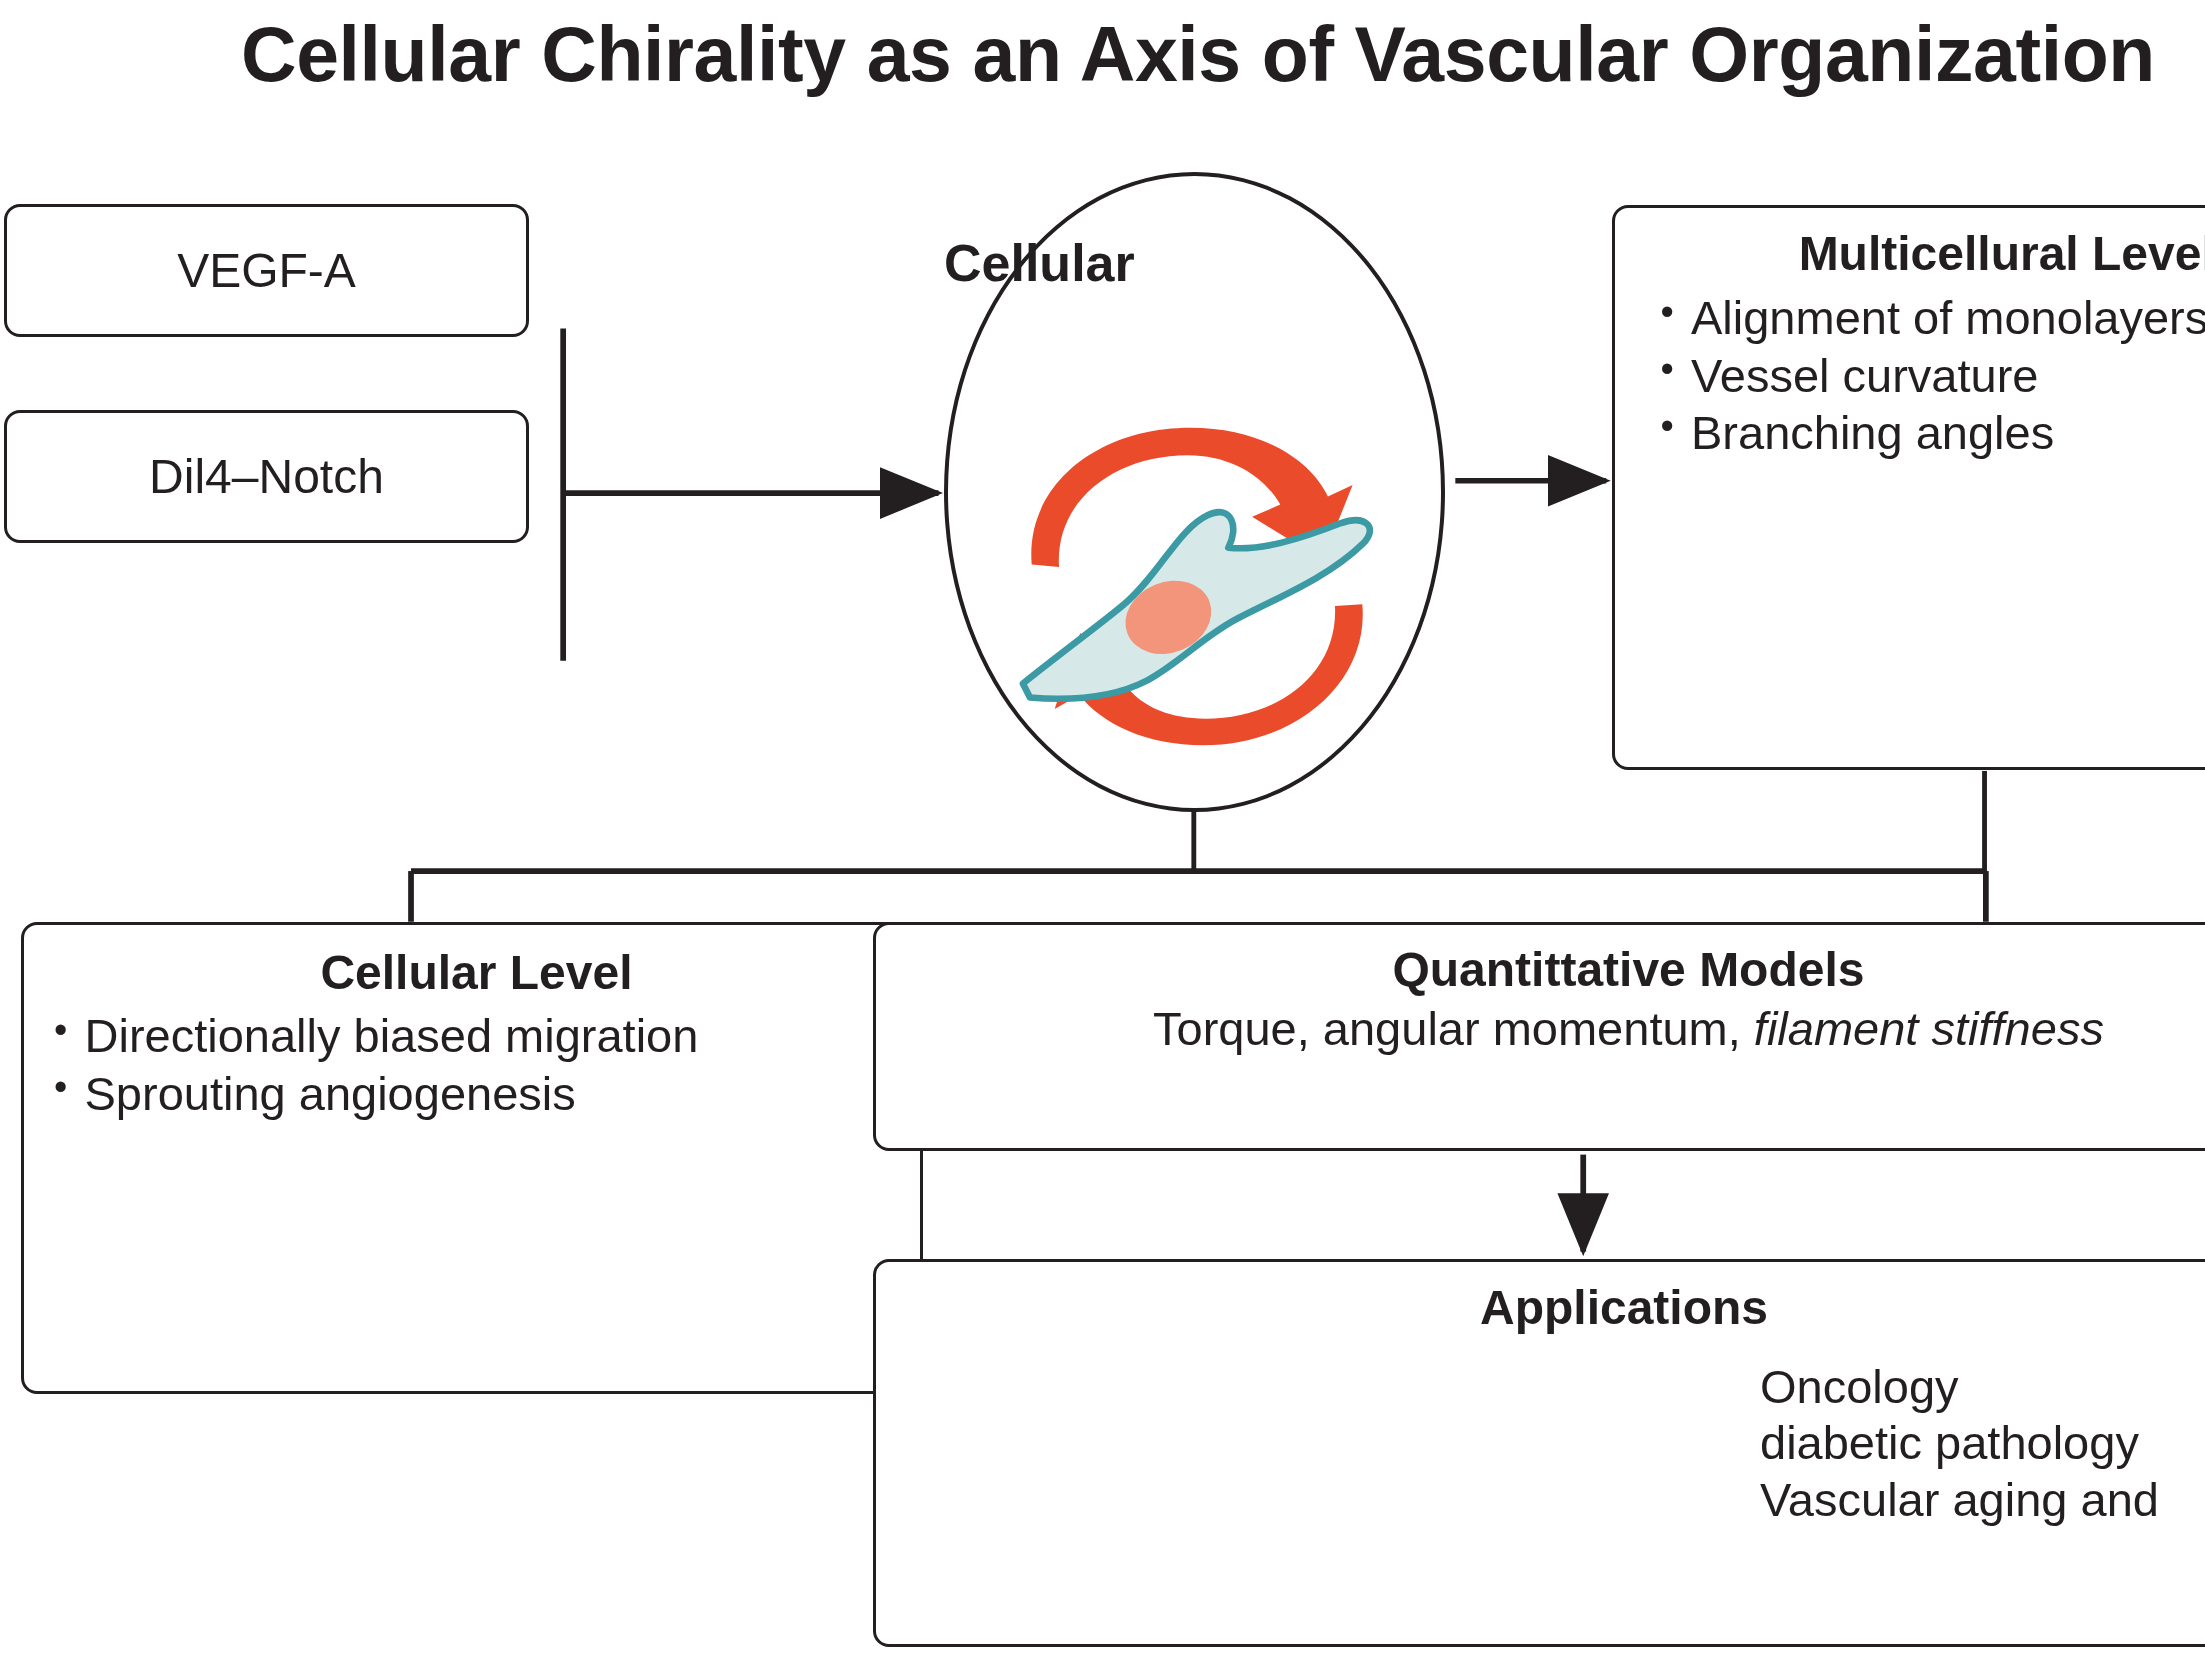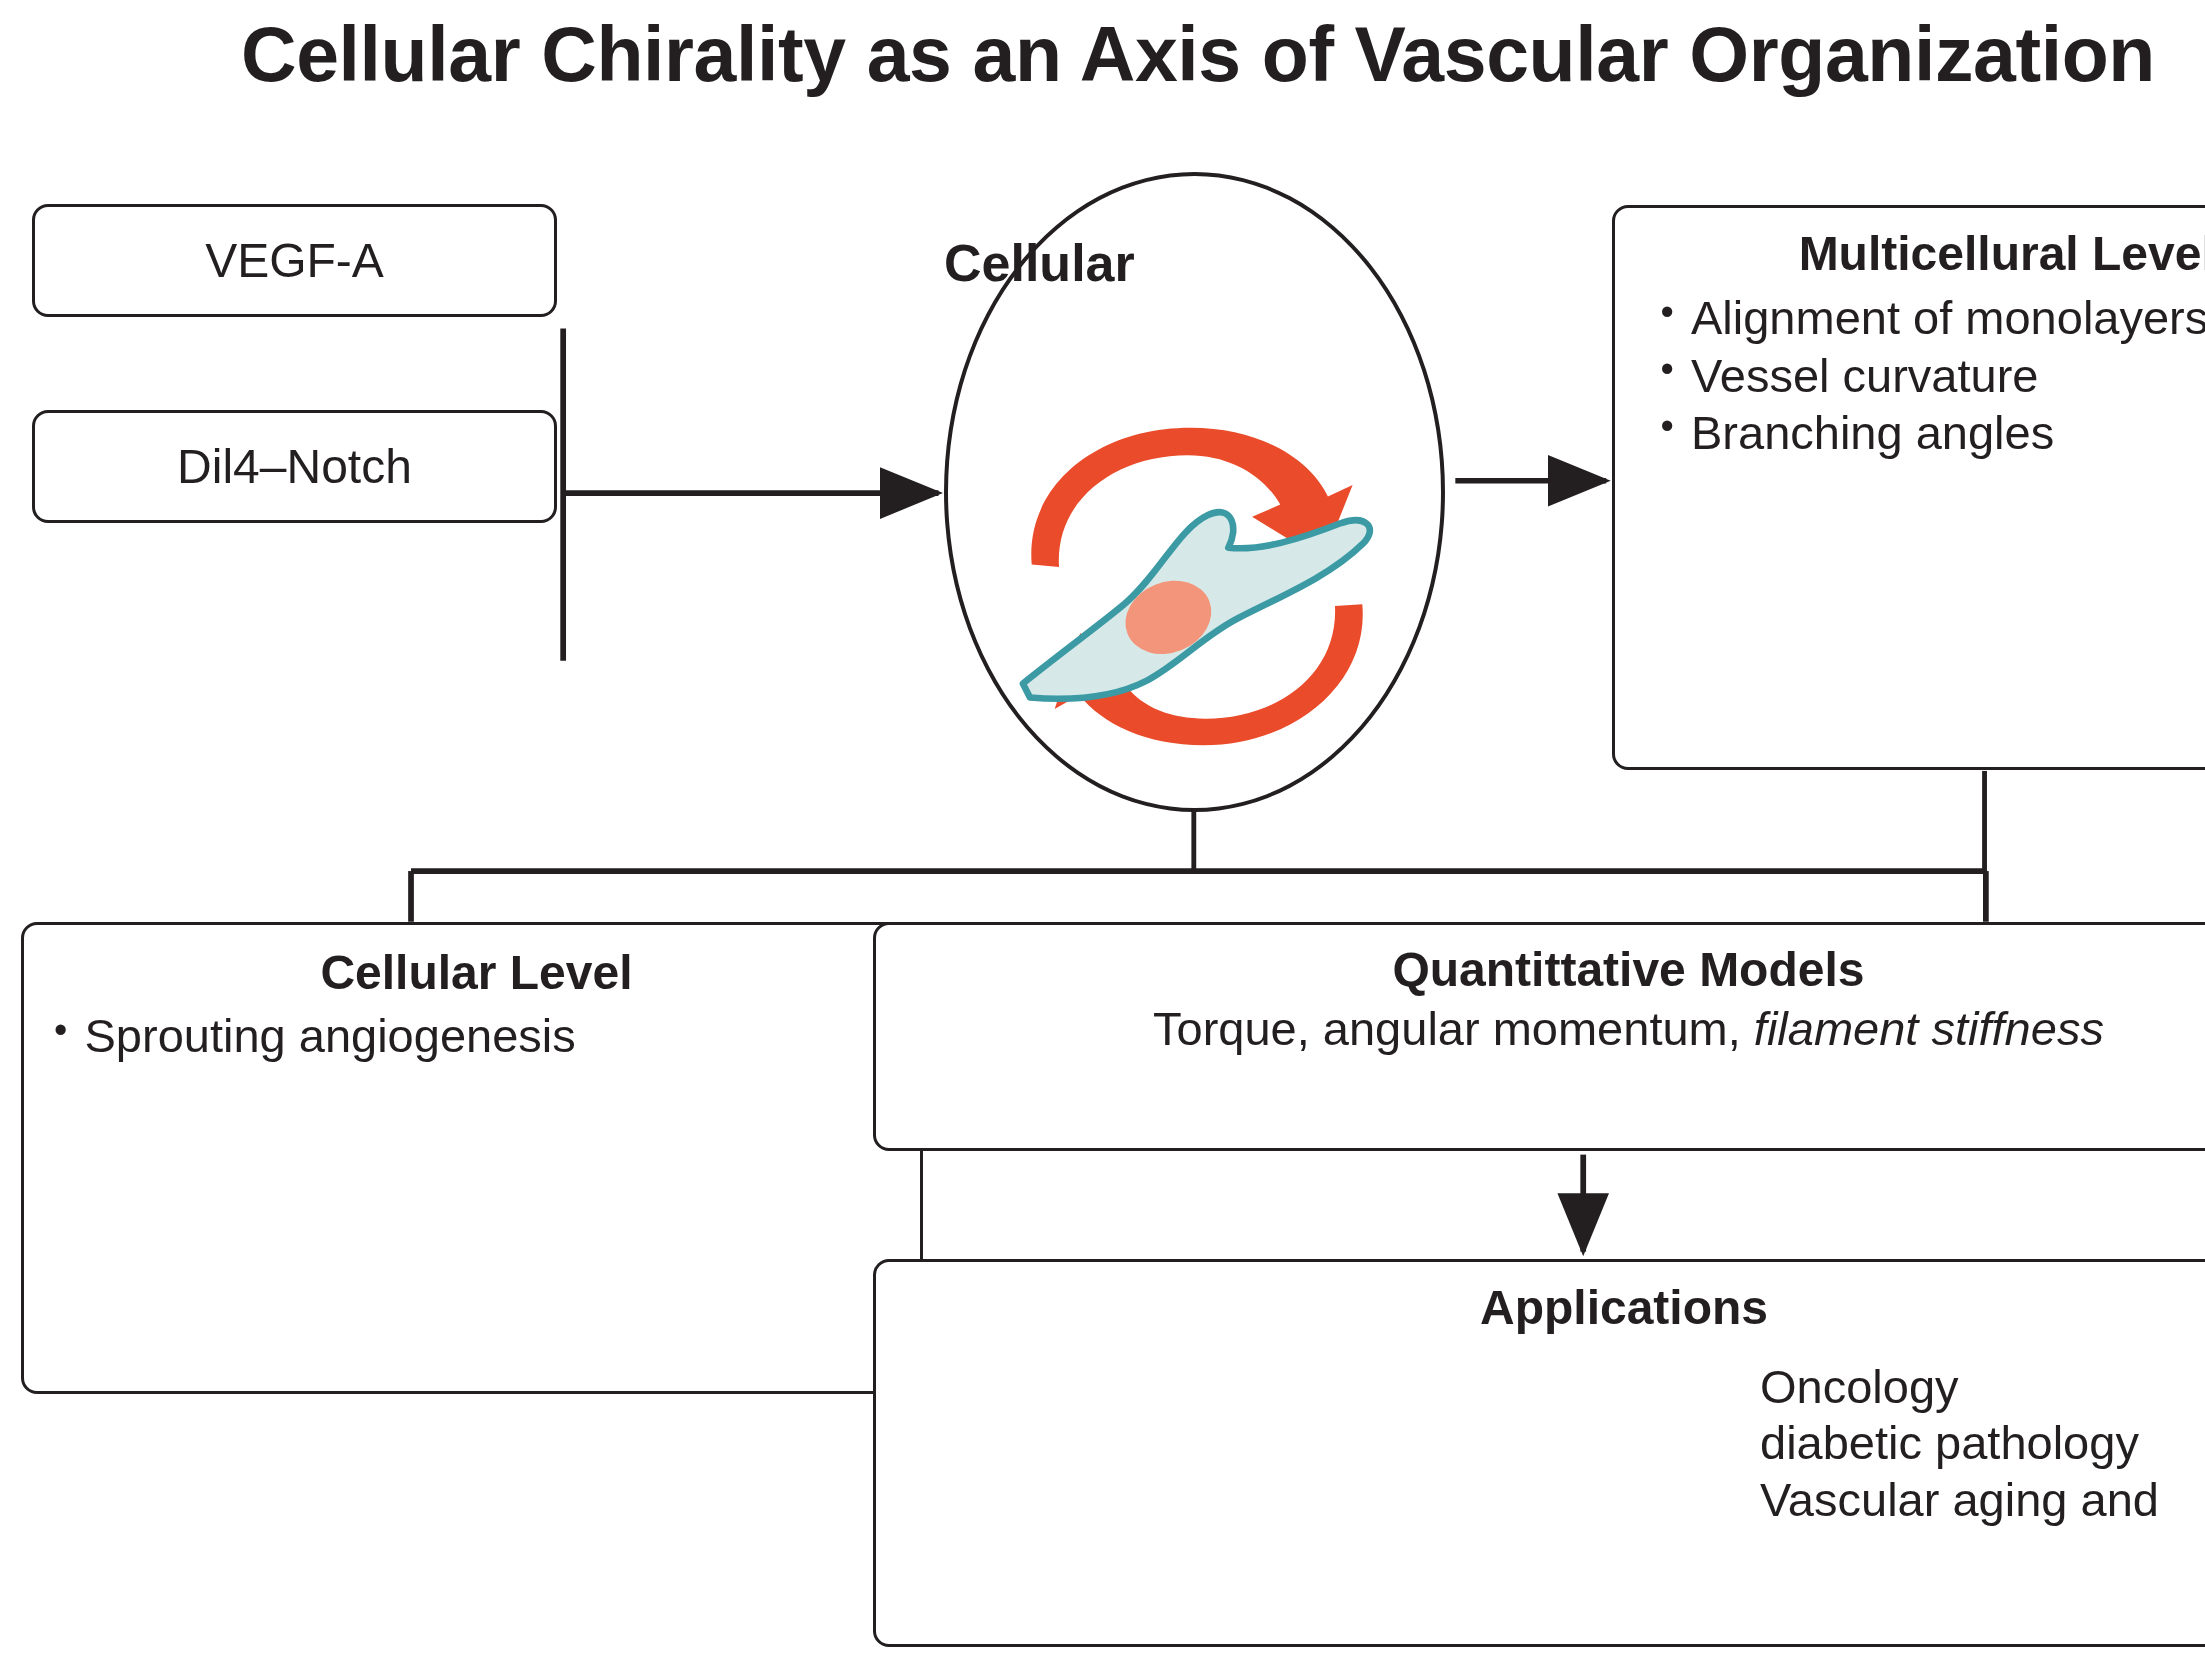--- a/index.html
+++ b/index.html
@@ -26,21 +26,21 @@
 
   .boxlabel{
     position:absolute;
     font-size:46px;
     line-height:1.08;
     color:#231f20;
     white-space:nowrap;
   }
 
   
-  .driver{width:525px;height:113px;left:32px;}
+  .driver{width:525px;height:133px;left:4px;}
   .driver .boxlabel{
     left:0;right:0;top:50%;transform:translateY(-50%);
     text-align:center;font-size:48px;
   }
 
   
   #oval{
     position:absolute;
     left:944px;top:172px;width:501px;height:640px;
     border:4px solid #231f20;
@@ -163,20 +163,21 @@
         <li>Vessel curvature</li>
         <li>Branching angles</li>
       </ul>
     </div>
   </div>
 
   <div class="box" id="box-cellular">
     <div id="cellular-inner">
       <div class="bhead">Cellular Level</div>
       <ul class="bl">
+        <li>Directionally biased migration</li>
         <li>Sprouting angiogenesis</li>
       </ul>
     </div>
   </div>
 
   <div class="box" id="box-quant">
     <div id="quant-inner">
       <div class="bhead">Quantittative Models</div>
       <div class="btext"><span>Torque, angular momentum, </span><span class="ital">filament stiffness</span></div>
     </div>

